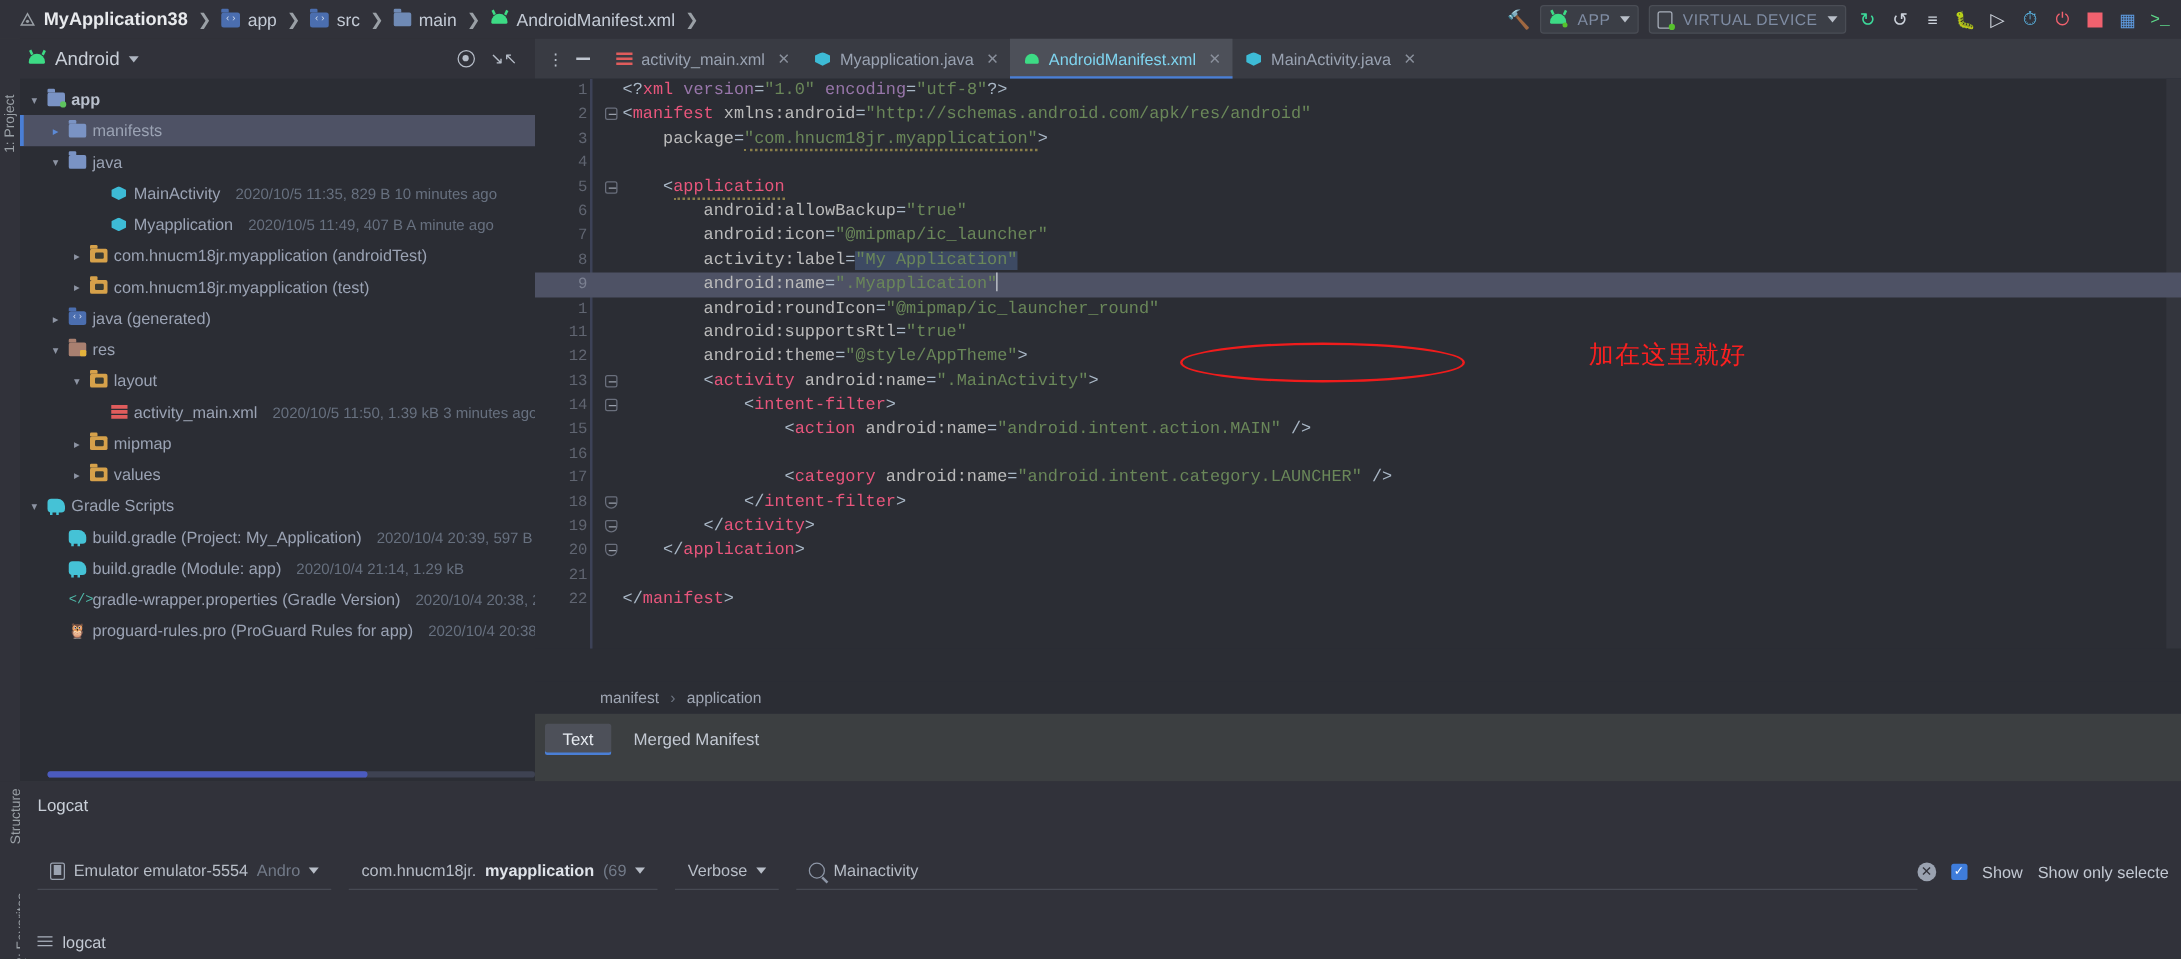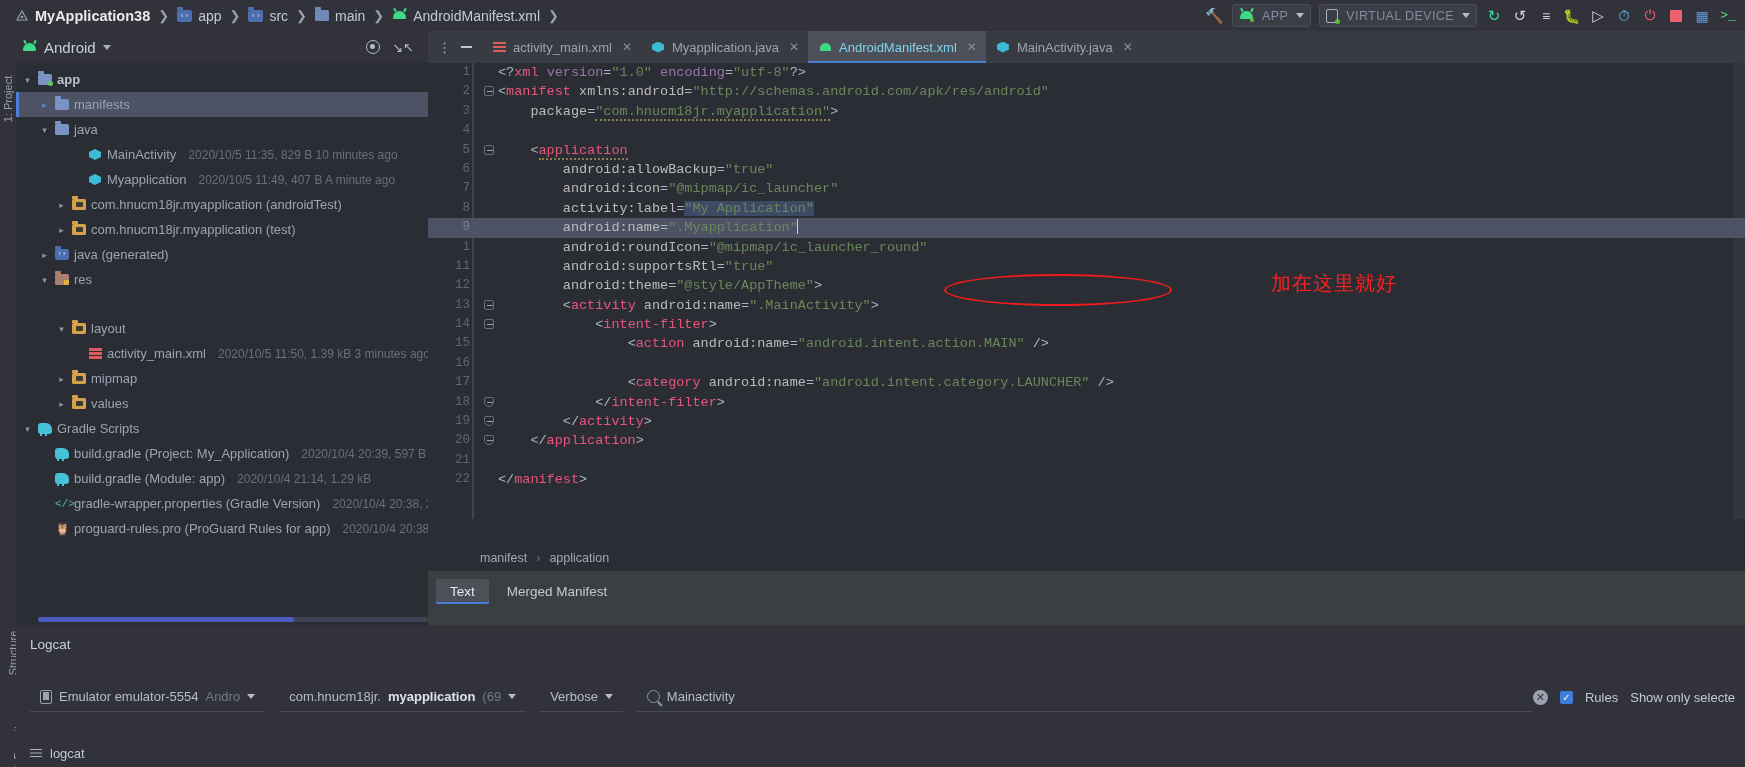--- a/index.html
+++ b/index.html
@@ -365,21 +365,21 @@
         <div class="trow" style="padding-left: 23px;">
           <span class="arrow closedg"></span>
           <span class="f-codeblue">‹›</span>
           <span class="tlabel">java (generated)</span>
         </div>
         <div class="trow" style="padding-left: 23px;">
           <span class="arrow open"></span>
           <span class="f-brown"></span>
           <span class="tlabel">res</span>
         </div>
-        <div class="trow" style="padding-left: 40px; margin-top: 24px;">
+        <div class="trow" style="padding-left: 40px;">
           <span class="arrow open"></span>
           <span class="f-orange"></span>
           <span class="tlabel">layout</span>
         </div>
         <div class="trow" style="padding-left: 57px;">
           <span class="arrow none"></span>
           <span class="xml-ic"></span>
           <span class="tlabel">activity_main.xml</span>
           <span class="tmeta">2020/10/5 11:50, 1.39 kB 3 minutes ago</span>
         </div>
@@ -523,21 +523,21 @@
         <span>Verbose</span>
         <span class="caret" style="border-top-color:#b7bdc7;"></span>
       </div>
       <div class="lc-combo" style="flex:1;margin-right:0;min-width:0;">
         <span class="srch-ic"></span>
         <span>Mainactivity</span>
       </div>
       <div class="lc-right">
         <span class="cancel-ic">✕</span>
         <span class="chk">✓</span>
-        <span class="lc-lbl">Rules</span>
+        <span class="lc-lbl">Show</span>
         <span class="lc-lbl">Show only selecte</span>
       </div>
     </div>
     <div class="logcat-foot">
       <span class="lines-ic"></span>
       <span>logcat</span>
     </div>
   </div>
 
 </div>

